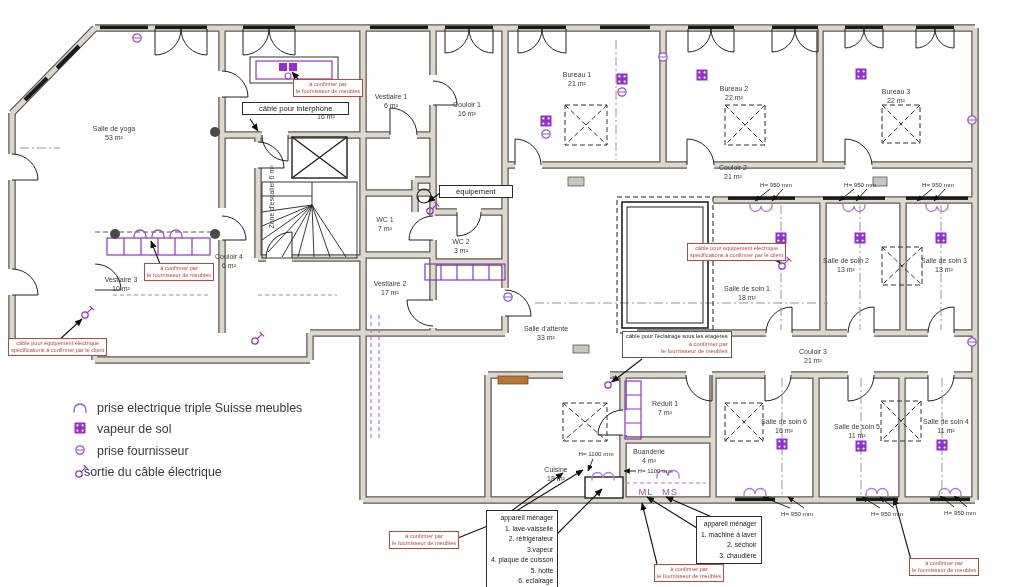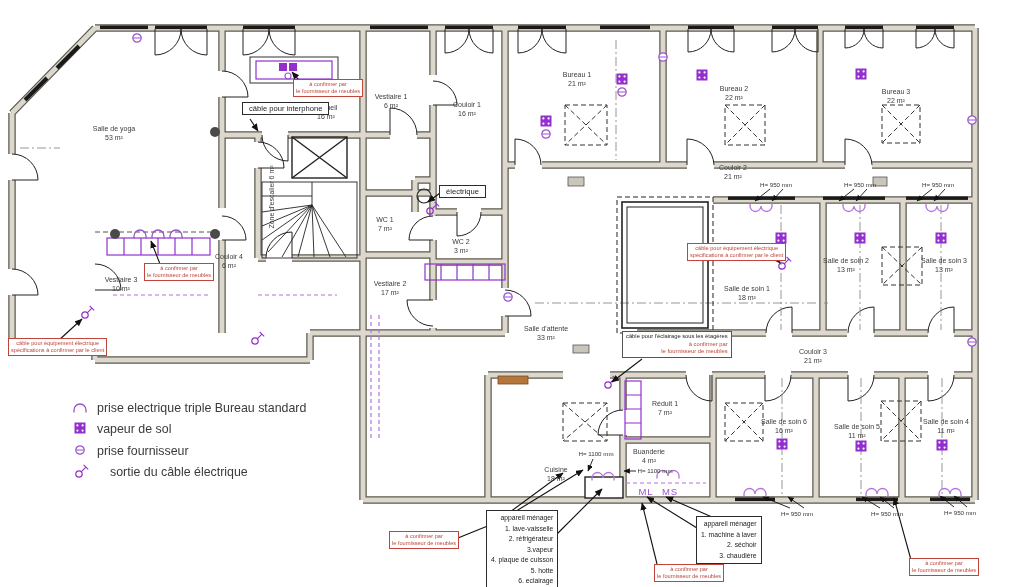--- a/index.html
+++ b/index.html
@@ -3,21 +3,21 @@
 <meta charset="utf-8">
 <style>
   html,body{margin:0;padding:0;background:#ffffff;}
   #stage{position:relative;width:1015px;height:587px;background:#fff;overflow:hidden;
          font-family:"Liberation Sans", sans-serif;}
   #plan-svg{position:absolute;left:0;top:0;}
   .room-label{position:absolute;transform:translate(-50%,-50%);text-align:center;
               font-size:7px;line-height:1.3;color:#3b3b3b;white-space:nowrap;z-index:5;}
   .room-label.vert{writing-mode:vertical-rl;transform:translate(-50%,-50%) rotate(180deg);}
   .callout{position:absolute;border:1.2px solid #2b2b2b;background:#fff;text-align:left;
-           font-size:7.6px;color:#222;padding:1px 6px;white-space:nowrap;z-index:6;}
+           font-size:7.6px;color:#222;padding:1px 16px;white-space:nowrap;z-index:6;}
   .redbox{position:absolute;border:1px solid #c0453a;background:#fff;text-align:center;
           font-size:5.6px;line-height:1.25;color:#c0453a;padding:1px 2px;white-space:nowrap;z-index:6;}
   .mixedbox{position:absolute;border:1px solid #555;background:#fff;text-align:right;
             font-size:5.8px;line-height:1.3;padding:1px 3px;white-space:nowrap;z-index:6;}
   .mixedbox .blk{color:#222;}
   .mixedbox .red{color:#c0453a;}
   .applbox{position:absolute;border:1.2px solid #2b2b2b;background:#fff;text-align: right;
            font-size:6.8px;line-height:1.55;color:#222;padding:2px 4px;white-space:nowrap;z-index:6;}
   .dimlabel{position:absolute;transform:translate(-50%,-50%);font-size:6.2px;color:#333;
             white-space:nowrap;z-index:5;}
@@ -332,21 +332,21 @@
 <div class="room-label" style="left:546px;top:333px"><span>Salle d'attente</span><br><span>33 m²</span></div>
 <div class="room-label" style="left:813px;top:356px"><span>Couloir 3</span><br><span>21 m²</span></div>
 <div class="room-label" style="left:665px;top:408px"><span>Réduit 1</span><br><span>7 m²</span></div>
 <div class="room-label" style="left:649px;top:456px"><span>Buanderie</span><br><span>4 m²</span></div>
 <div class="room-label" style="left:556px;top:474px"><span>Cuisine</span><br><span>18 m²</span></div>
 <div class="room-label" style="left:784px;top:426px"><span>Salle de soin 6</span><br><span>16 m²</span></div>
 <div class="room-label" style="left:857px;top:431px"><span>Salle de soin 5</span><br><span>11 m²</span></div>
 <div class="room-label" style="left:946px;top:426px"><span>Salle de soin 4</span><br><span>11 m²</span></div>
 
 <div class="callout" style="left:242px;top:102px">câble pour interphone</div>
-<div class="callout" style="left:439px;top:185px">électrique</div>
+<div class="callout" style="left:439px;top:185px">équipement</div>
 
 <div class="redbox" style="left:293px;top:79px"><span>à confirmer par</span><br><span>le fournisseur de meubles</span></div>
 <div class="redbox" style="left:144px;top:263px"><span>à confirmer par</span><br><span>le fournisseur de meubles</span></div>
 <div class="redbox" style="left:8px;top:338px"><span>câble pour équipement électrique</span><br><span>spécifications à confirmer par le client</span></div>
 <div class="redbox" style="left:687px;top:243px"><span>câble pour équipement électrique</span><br><span>spécifications à confirmer par le client</span></div>
 <div class="mixedbox" style="left:622px;top:331px"><span class="blk">câble pour l'éclairage sous les étagères</span><br><span class="red">à confirmer par</span><br><span class="red">le fournisseur de meubles</span></div>
 <div class="redbox" style="left:389px;top:531px"><span>à confirmer par</span><br><span>le fournisseur de meubles</span></div>
 <div class="redbox" style="left:909px;top:558px"><span>à confirmer par</span><br><span>le fournisseur de meubles</span></div>
 <div class="redbox" style="left:654px;top:564px"><span>à confirmer par</span><br><span>le fournisseur de meubles</span></div>
 
@@ -371,18 +371,18 @@
 <div class="dimlabel" style="left:938px;top:184px">H= 950 mm</div>
 <div class="dimlabel" style="left:797px;top:513px">H= 950 mm</div>
 <div class="dimlabel" style="left:887px;top:513px">H= 950 mm</div>
 <div class="dimlabel" style="left:960px;top:512px">H= 950 mm</div>
 <div class="dimlabel" style="left:596px;top:453px">H= 1100 mm</div>
 <div class="dimlabel" style="left:655px;top:470px">H= 1100 mm</div>
 
 <div class="mlms" style="left:633px;top:491px">ML</div>
 <div class="mlms" style="left:657px;top:491px">MS</div>
 
-<div class="legend-label" style="left:97px;top:408px">prise electrique triple Bureau standard</div>
+<div class="legend-label" style="left:97px;top:408px">prise electrique triple Suisse meubles</div>
 <div class="legend-label" style="left:97px;top:429px">vapeur de sol</div>
 <div class="legend-label" style="left:97px;top:451px">prise fournisseur</div>
-<div class="legend-label" style="left:110px;top:472px">sortie du câble électrique</div>
+<div class="legend-label" style="left:84px;top:472px">sortie du câble électrique</div>
 
 </div>
 
 </body></html>

